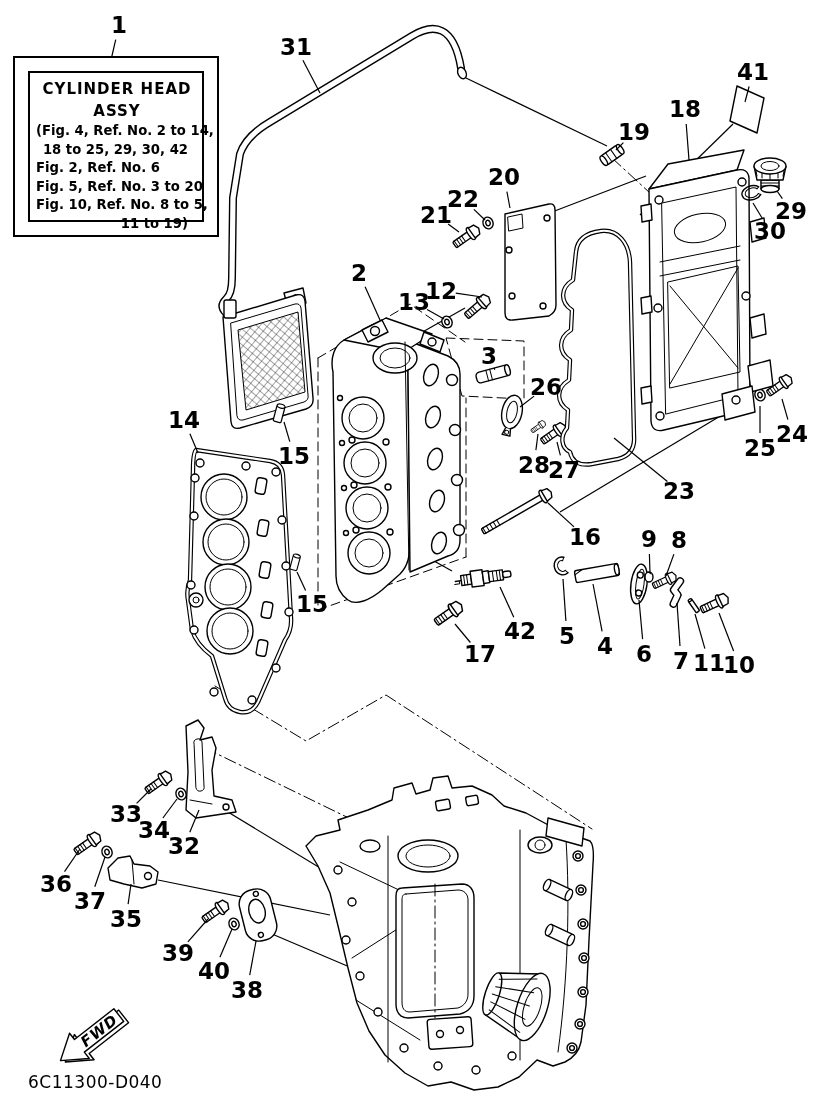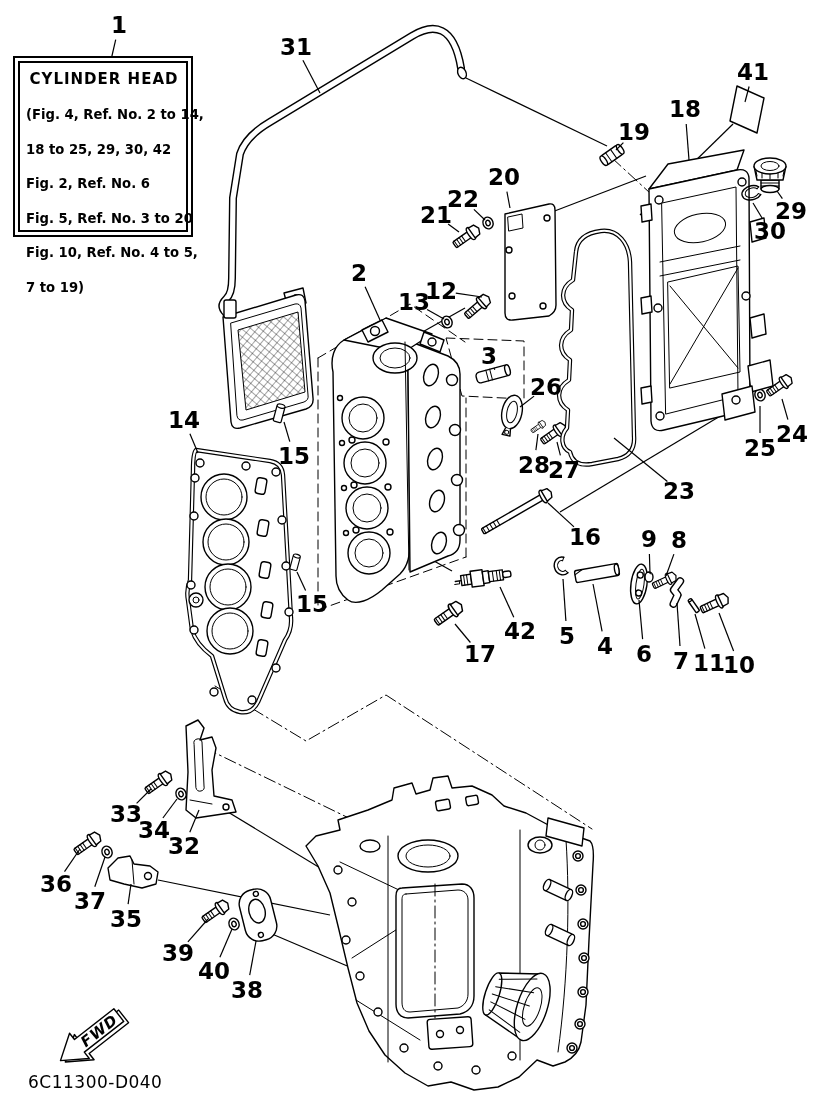--- a/index.html
+++ b/index.html
@@ -13,26 +13,26 @@
   .ln{fill:none;stroke:#000;stroke-width:1.4;stroke-linejoin:round;stroke-linecap:round;}
   .fw{fill:#fff;stroke:#000;stroke-width:1.4;stroke-linejoin:round;}
   .thin{stroke-width:1;}
   .leader{stroke:#000;stroke-width:1.2;}
   .dash{stroke-dasharray:9 5;}
   .dashdot{stroke-dasharray:12 4 2 4;}
   .dblA{fill:#fff;stroke:#000;stroke-width:4.4;stroke-linejoin:round;}
   .dblB{fill:none;stroke:#fff;stroke-width:2.1;stroke-linejoin:round;}
   .hoseA{fill:none;stroke:#000;stroke-width:8;stroke-linejoin:round;stroke-linecap:round;}
   .hoseB{fill:none;stroke:#fff;stroke-width:5.2;stroke-linejoin:round;stroke-linecap:round;}
-  .note-box{position:absolute;left:13px;top:56px;width:180px;height:181px;border:2px solid #000;
-            padding:3px;background:#fff;box-sizing:border-box;}
+  .note-box{position:absolute;left:13px;top:56px;width:206px;height:181px;border:2px solid #000;
+            padding:13px;background:#fff;box-sizing:border-box;}
   .note-inner{border:2px solid #000;height:100%;box-sizing:border-box;padding:5px 4px 0 6px;font-weight:700;}
   .nb-title{text-align:center;font-size:15px;line-height:22px;letter-spacing:1px;}
-  .nb-line{font-size:13.2px;line-height:18.6px;white-space:nowrap;margin-top:16px;}
-  .nb-right{text-align:left;padding-right:10px;}
+  .nb-line{font-size:13.2px;line-height:18.6px;white-space:nowrap;}
+  .nb-right{text-align:right;padding-right:10px;}
 </style>
 </head>
 <body>
 
 <div id="stage">
 
 <svg viewBox="0 0 814 1105" width="814" height="1105">
   <defs>
     <pattern id="mesh" width="6" height="6" patternUnits="userSpaceOnUse" patternTransform="rotate(40)">
       <path d="M0,0 L0,6 M0,0 L6,0" stroke="#000" stroke-width="0.7" fill="none"></path>
@@ -496,22 +496,23 @@
         <line x1="219.9" y1="957.2" x2="232" y2="929" class="leader"></line>
         <text x="214" y="979" class="callout">40</text>
         <line x1="249.7" y1="975.2" x2="256" y2="941" class="leader"></line>
         <text x="247" y="998" class="callout">38</text>
       </g>
 </svg>
 
 <div class="note-box">
   <div class="note-inner">
     <div class="nb-title">CYLINDER HEAD</div>
+    <div class="nb-title">ASSY</div>
     <div class="nb-line">(Fig. 4, Ref. No. 2 to 14,</div>
     <div class="nb-line nb-right">18 to 25, 29, 30, 42</div>
     <div class="nb-line">Fig. 2, Ref. No. 6</div>
     <div class="nb-line">Fig. 5, Ref. No. 3 to 20</div>
-    <div class="nb-line">Fig. 10, Ref. No. 4 to 5,</div>
-    <div class="nb-line nb-right">7 to 19)</div>
+    <div class="nb-line">Fig. 10, Ref. No. 8 to 5,</div>
+    <div class="nb-line nb-right">11 to 19)</div>
   </div>
 </div>
 
 </div>
 
 </body></html>

